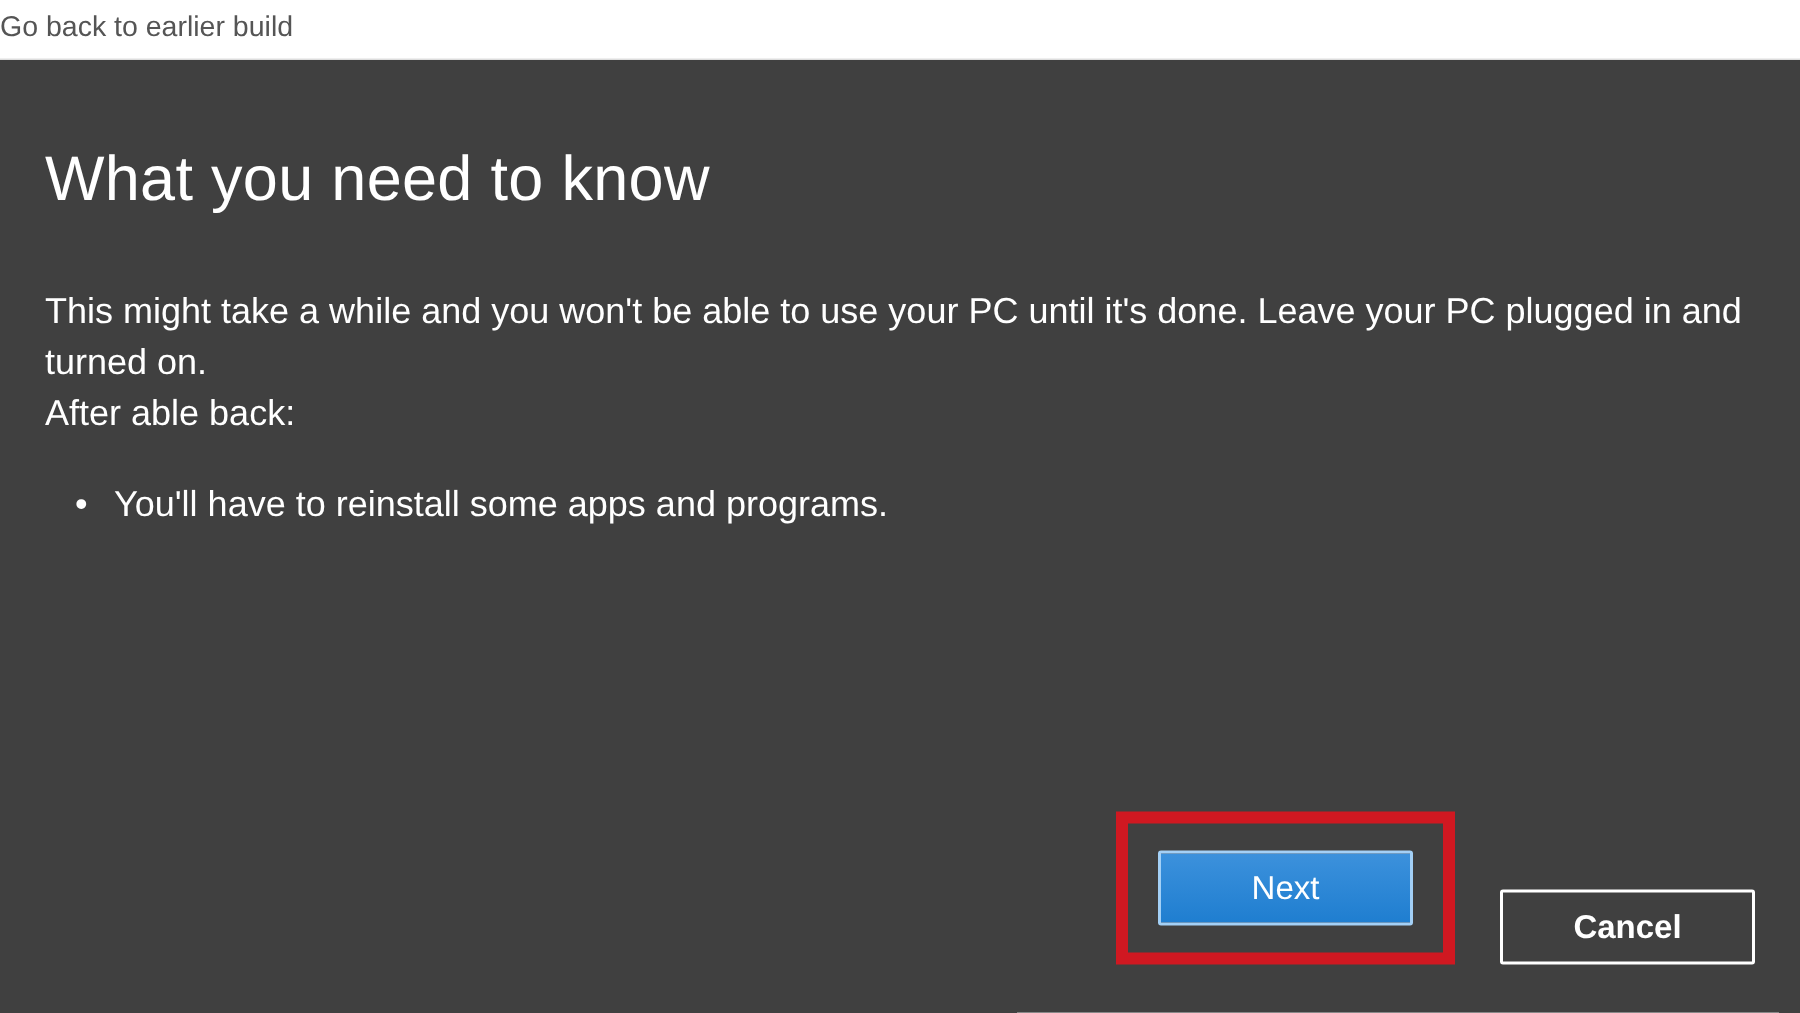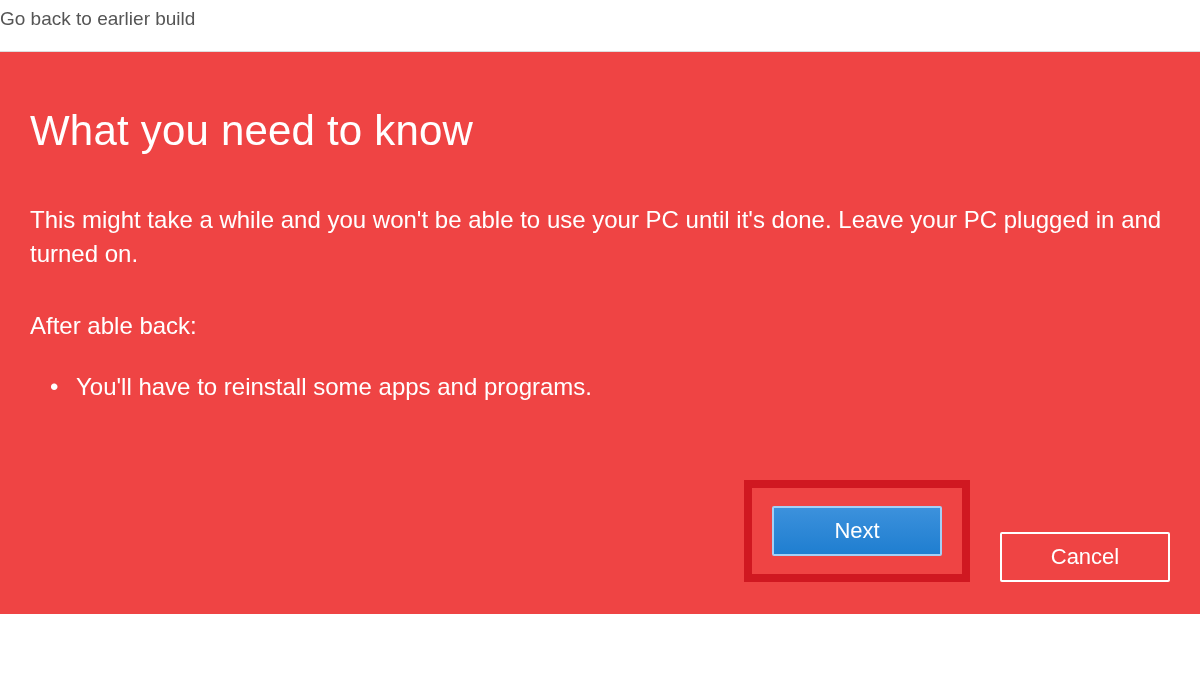--- a/index.html
+++ b/index.html
@@ -10,52 +10,51 @@
     
     body {
       width: 1200px;
       height: 675px;
       font-family: 'Segoe UI', Tahoma, sans-serif;
       background: #fff;
       overflow: hidden;
     }
     
     .titlebar {
-      height: 52px;
+      height: 40px;
       background: #ffffff;
       padding: 8px 0px 8px 0px;
       font-size: 19px;
       color: #555;
       border-bottom: 1px solid #ddd;
       font-weight: 400;
     }
     
     .main-panel {
-      background: #ef4444;
-      height: 562px;
+      background: #404040;
+      height: 635px;
       padding: 55px 30px 30px 30px;
       color: #ffffff;
       position: relative;
     }
     
     .heading {
       font-size: 42px;
       font-weight: 300;
       margin-bottom: 48px;
       letter-spacing: 0.2px;
     }
     
     .body-text {
       font-size: 24px;
       font-weight: 400;
       line-height: 1.42;
     }
     
     .paragraph1 {
-      margin-bottom: 38px;
     }
     
     .subheading {
       margin-bottom: 8px;
     }
     
     ul {
       list-style: none;
       margin-left: 38px;
       margin-bottom: 8px;
@@ -107,20 +106,21 @@
       border-radius: 2px;
     }
     
     .btn-primary {
       background: linear-gradient(to bottom, #3c91dc, #1f7ed0);
       border: 2px solid #a3d0f6;
     }
     
     .btn-secondary {
       padding: 0 34px;
+      font-weight: bold;
     }
   </style>
 </head>
 <body>
 
 <div class="titlebar">
   <span>Go back to earlier build</span>
 </div>
 
 <div class="main-panel">

